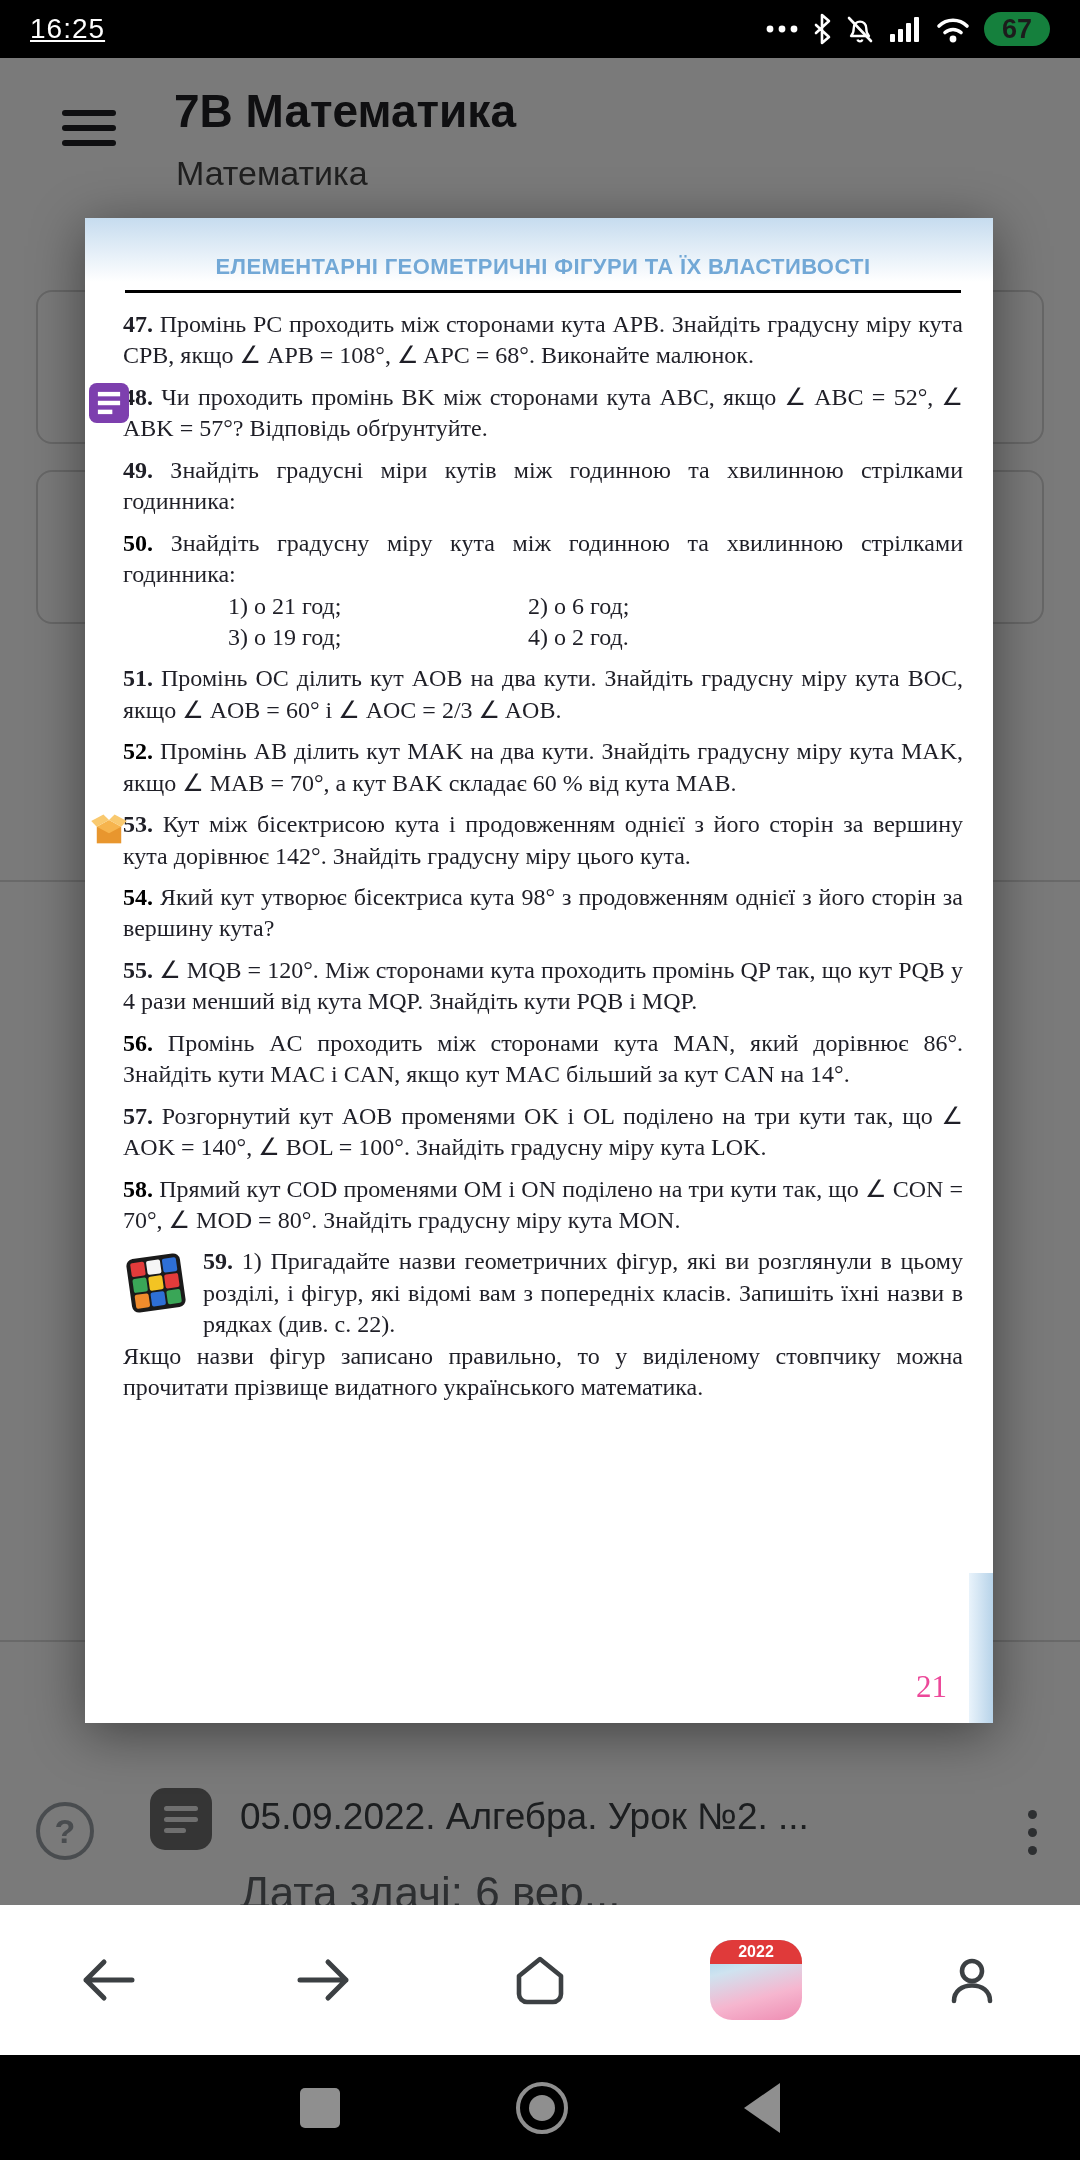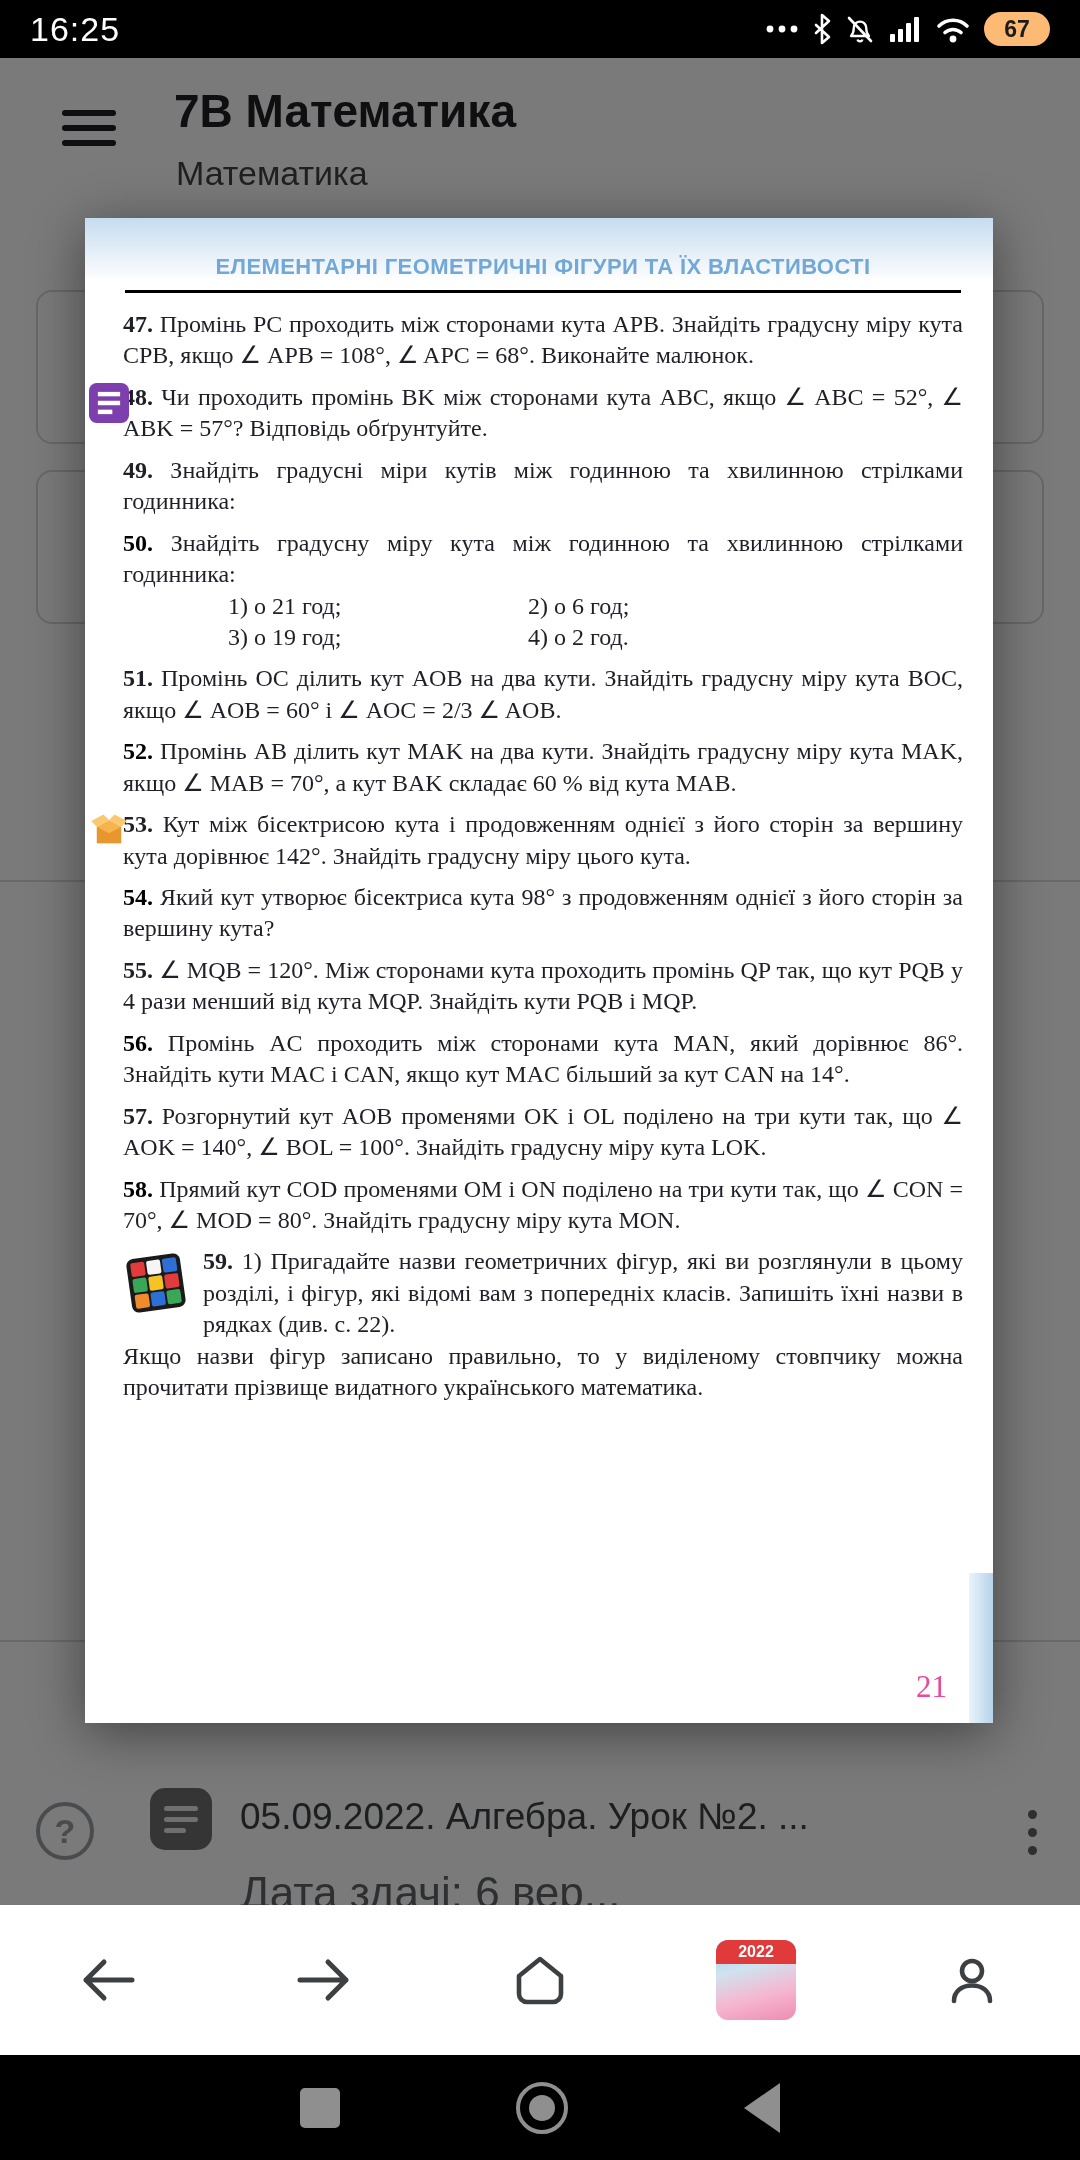--- a/index.html
+++ b/index.html
@@ -2,25 +2,25 @@
 <html><head>
 <meta charset="utf-8">
 <style>
   html,body{margin:0;padding:0;background:#222;}
   .screen{position:relative;width:1080px;height:2160px;background:#fff;overflow:hidden;
           font-family:"Liberation Sans",sans-serif;}
 
   
   .statusbar{position:absolute;top:0;left:0;right:0;height:58px;background:#000;color:#fff;
              display:flex;align-items:center;padding:0 30px;box-sizing:border-box;z-index:10;}
-  .sb-time{font-size:34px;letter-spacing:1px;}
+  .sb-time{font-size:28px;letter-spacing:1px;text-decoration:underline;}
   .sb-right{margin-left:auto;display:flex;align-items:center;gap:13px;}
   .sb-right svg{display:block;}
-  .sb-batt{width:66px;height:34px;border-radius:17px;background:#fdba74;color:#1c1c1c;
-           font-size:23px;font-weight:bold;display:flex;align-items:center;justify-content:center;}
+  .sb-batt{width:66px;height:34px;border-radius:17px;background:#15803d;color:#1c1c1c;
+           font-size:27px;font-weight:bold;display:flex;align-items:center;justify-content:center;}
 
   
   .applayer{position:absolute;top:58px;left:0;right:0;height:1847px;background:#fff;z-index:1;overflow:hidden;}
   .hamburger{position:absolute;left:62px;top:52px;width:54px;height:40px;cursor:pointer;}
   .hamburger div{height:6px;background:#202124;border-radius:3px;margin-bottom:9px;}
   .app-title{position:absolute;left:174px;top:26px;font-size:46px;font-weight:bold;color:#202124;}
   .app-sub{position:absolute;left:176px;top:96px;font-size:34px;color:#444;}
   .ghost{position:absolute;left:36px;right:36px;height:150px;border:2px solid #d8d8d8;border-radius:16px;}
   .divider{position:absolute;left:0;right:0;height:2px;background:#dcdcdc;}
   .lesson-help{position:absolute;left:36px;top:1744px;width:58px;height:58px;border:4px solid #9aa0a6;
@@ -58,21 +58,21 @@
   .extra{clear:both;}
   .page-number{position:absolute;right:46px;bottom:18px;font-family:Liberation Serif, serif;
             font-size:31px;color:#ec4899;}
   .page-corner{position:absolute;right:0;bottom:0;width:24px;height:150px;
             background:linear-gradient(to left,#b7d3e9,#e9f3fb);}
 
   
   .bottomnav{position:absolute;top:1905px;left:0;right:0;height:150px;background:#fff;z-index:4;
             display:flex;align-items:center;justify-content:space-around;}
   .nav-item{width:120px;display:flex;align-items:center;justify-content:center;cursor:pointer;}
-  .app-thumb{width:80px;height:80px;border-radius:12px;position:relative;overflow:hidden;
+  .app-thumb{width:92px;height:80px;border-radius:22px;position:relative;overflow:hidden;
             background:linear-gradient(165deg,#8fd0ee 0%,#cfe3f0 35%,#f6b6cf 68%,#ee8cb2 100%);}
   .app-thumb-banner{position:absolute;top:0;left:0;right:0;height:24px;background:#e03a3a;color:#fff;
             font-size:16px;font-weight:bold;display:flex;align-items:center;justify-content:center;}
 
   
   .sysnav{position:absolute;top:2055px;left:0;right:0;height:105px;background:#000;z-index:4;
             display:flex;align-items:center;justify-content:center;gap:176px;}
   .sys-square{width:40px;height:40px;background:#8f8f8f;border-radius:5px;}
   .sys-circle{width:52px;height:52px;border:4px solid #8f8f8f;border-radius:50%;box-sizing:border-box;
             display:flex;align-items:center;justify-content:center;}

